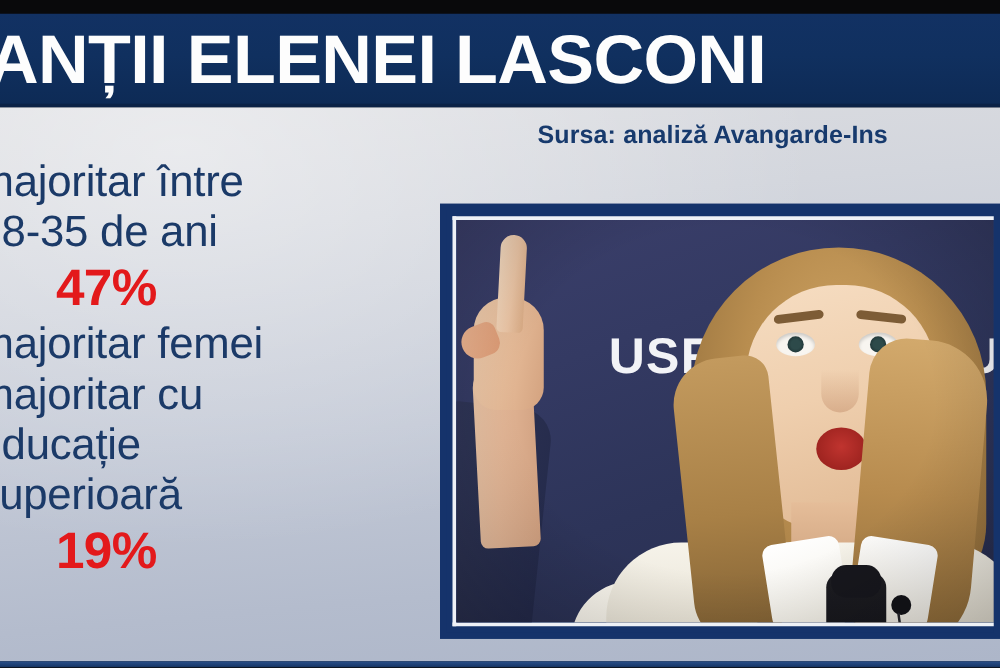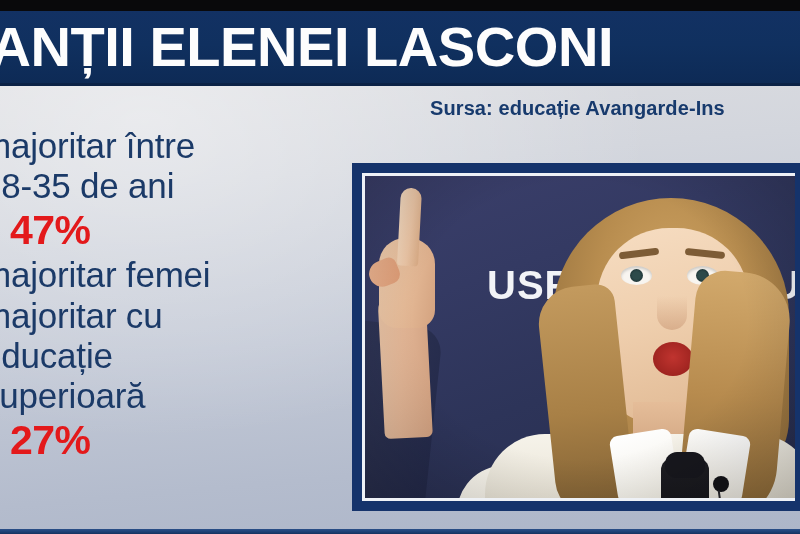--- a/index.html
+++ b/index.html
@@ -81,23 +81,23 @@
     line-height:40px;
     white-space:nowrap;
     letter-spacing:-0.2px;
   }
   .stat-value{
     color:#e3191b;
     font-family:"Liberation Sans", sans-serif;
     font-weight:bold;
     font-size:41px;
     line-height:48px;
-    text-align:left;
+    text-align:center;
     width:170px;
-    margin-left:28px;
+    margin-left:18px;
     letter-spacing:-0.5px;
   }
   .stat-block{margin-bottom:1px;}
 
   
   .photo-frame{
     position:absolute;left:352px;top:163px;width:448px;height:348px;
     border:5px solid #15336b;
     box-sizing:border-box;
     background:#15336b;
@@ -279,39 +279,39 @@
   <div class="title-banner">
     <div class="title-text">
       <span>VOTANȚII ELENEI LASCONI</span>
     </div>
   </div>
 
   <div class="panel">
     <div class="panel-sheen"></div>
   </div>
 
-  <div class="source">Sursa: educație Avangarde-Ins</div>
+  <div class="source">Sursa: analiză Avangarde-Ins</div>
 
   <div class="stats">
 
     <div class="stat-block">
       <div class="stat-label">majoritar între</div>
       <div class="stat-label">18-35 de ani</div>
       <div class="stat-value">47%</div>
     </div>
 
     <div class="stat-block">
       <div class="stat-label">majoritar femei</div>
     </div>
 
     <div class="stat-block">
       <div class="stat-label">majoritar cu</div>
       <div class="stat-label">educație</div>
       <div class="stat-label">superioară</div>
-      <div class="stat-value">27%</div>
+      <div class="stat-value">19%</div>
     </div>
 
   </div>
 
   <div class="photo-frame">
     <div class="photo-inner">
       <div class="photo">
 
         <div class="usr-logo usr-1"><span>USR</span><span class="dot">.</span></div>
         <div class="usr-logo usr-2"><span>U</span></div>

